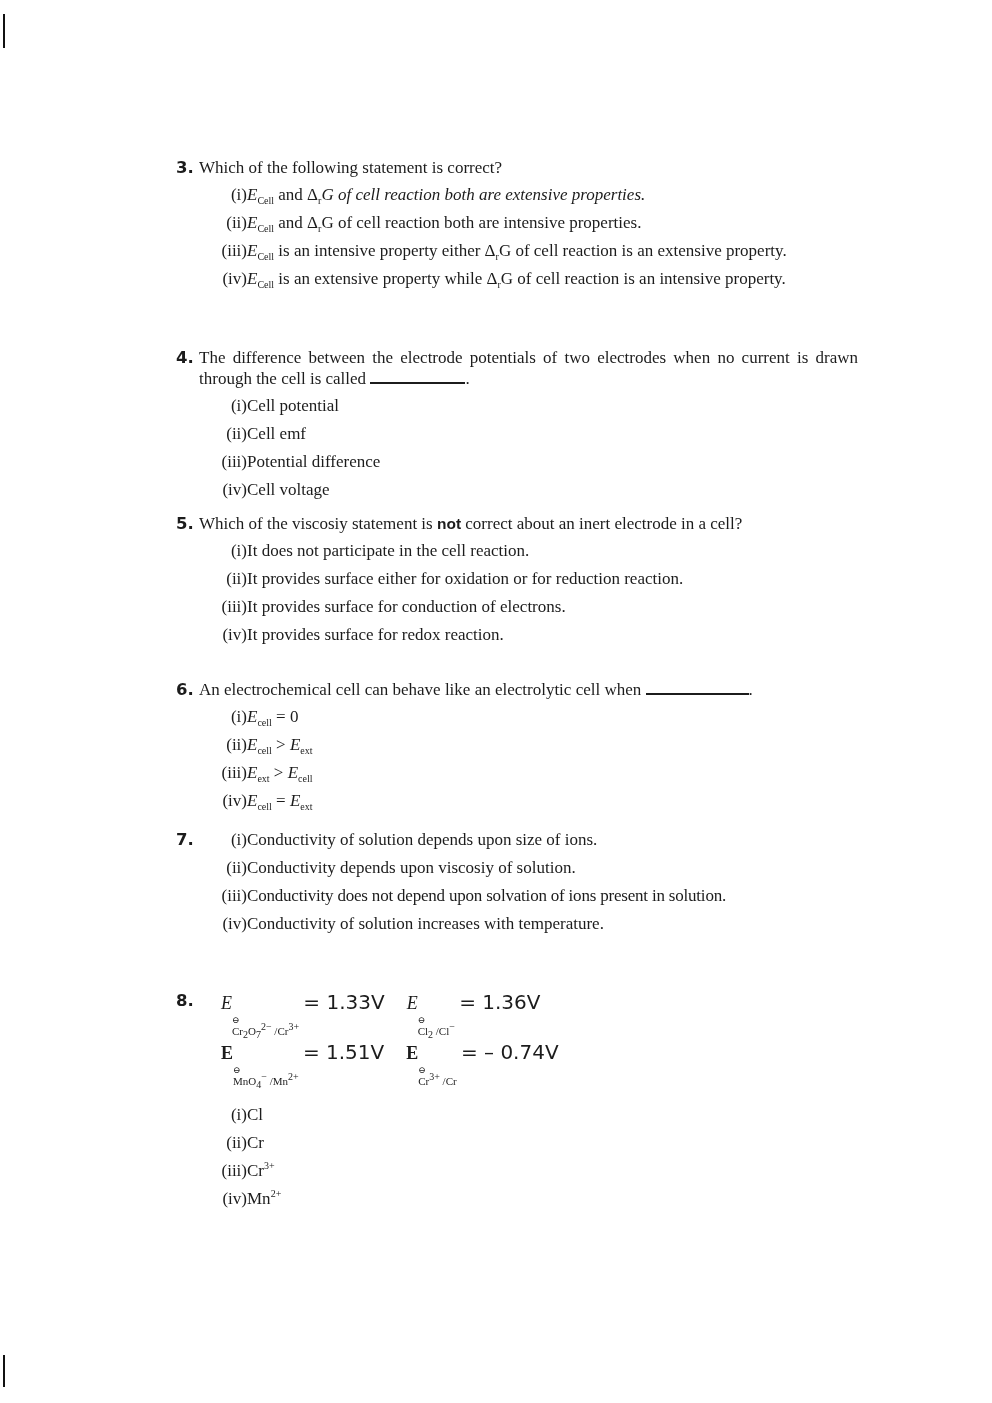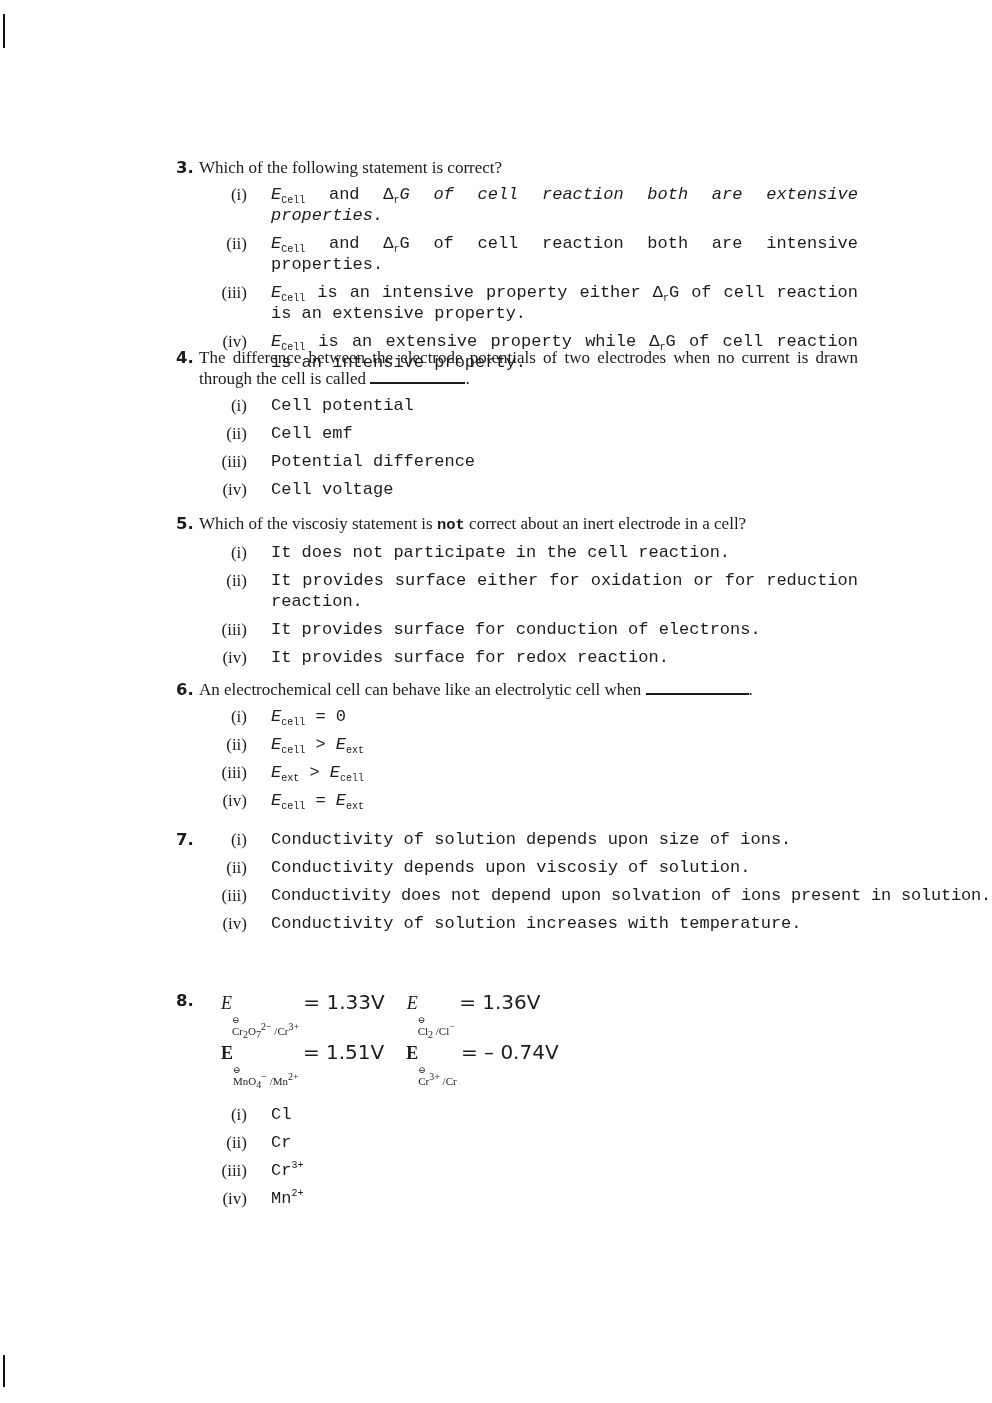--- a/index.html
+++ b/index.html
@@ -7,27 +7,27 @@
          font-family: "Liberation Serif", "DejaVu Serif", serif; color: #1c1c1c; }
   .edge-mark { position: absolute; left: 3px; width: 2px; background: #111; }
   .edge-top { top: 14px; height: 34px; }
   .edge-bottom { top: 1355px; height: 32px; }
 
   .questions { position: absolute; left: 176px; top: 157px; width: 682px; }
   .question { position: relative; }
   .q-num { position: absolute; left: 0; top: 0; font-weight: bold; font-size: 16.5px;
            font-family: "DejaVu Sans", sans-serif; line-height: 22px; }
   .q-text { margin-left: 23px; font-size: 17px; line-height: 21px; text-align: justify; }
-  .q-text b { font-family: Liberation Mono, monospace; font-size: 15.5px; }
+  .q-text b { font-family: Liberation Sans, sans-serif; font-size: 15.5px; }
   .blank { display: inline-block; border-bottom: 2px solid #1c1c1c; height: 14px; vertical-align: baseline; }
 
   .options { margin-left: 45px; margin-top: 6px; }
   .option { display: flex; align-items: flex-start; font-size: 17px; line-height: 21px; margin-bottom: 7px; }
   .opt-label { width: 26px; text-align: right; flex-shrink: 0; }
-  .opt-text { margin-left: 24px; flex: 1; text-align: justify; font-family: Liberation Mono, monospace; }
+  .opt-text { flex: 1; text-align: justify; }
 
   .sym { font-style: italic; }
   sub, sup { font-size: 10px; line-height: 0; }
   .eq-block { margin-left: 45px; margin-top: 16px; font-size: 17px; }
   .eq-row { display: flex; align-items: baseline; height: 50px; }
   .eq { margin-right: 22px; white-space: nowrap; }
   .eq .E { font-size: 18px; }
   .eq .Eb { font-weight: bold; font-style: normal; font-size: 18px; }
   .eq .stack { display: inline-flex; flex-direction: column; vertical-align: -14px; line-height: 11px; }
   .eq .stack .top { font-size: 9px; }

